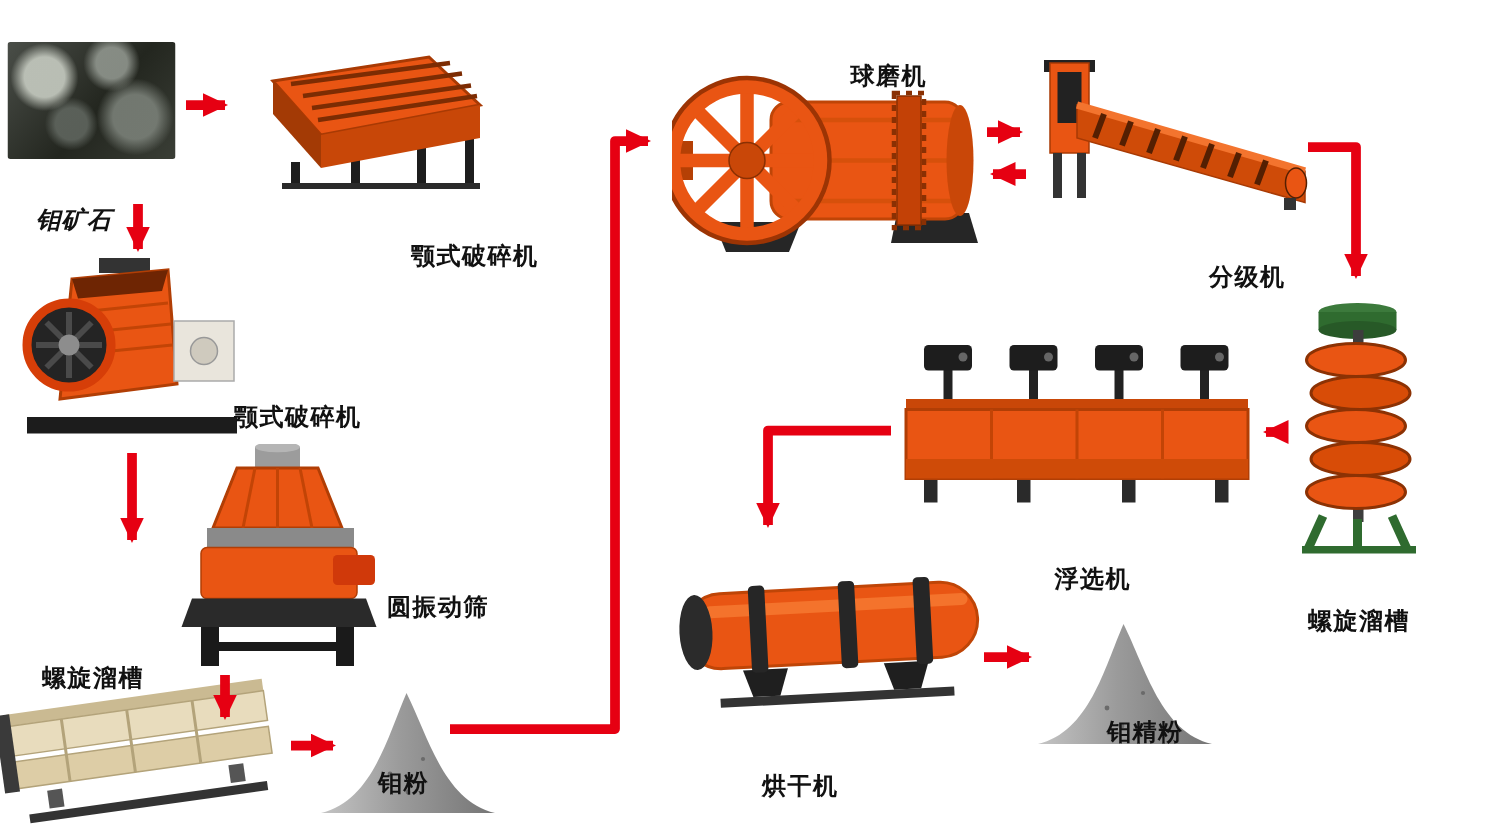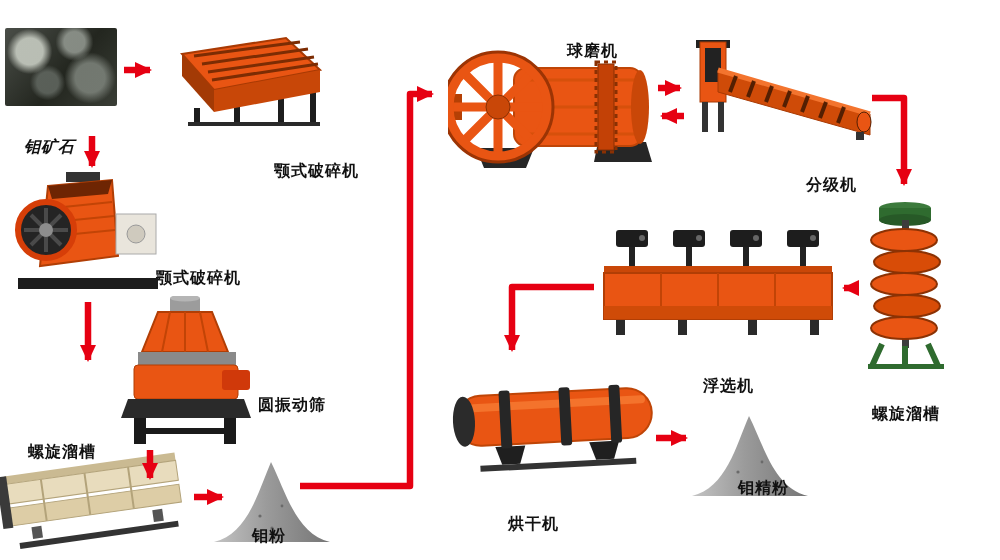--- a/index.html
+++ b/index.html
@@ -35,21 +35,21 @@
   #n-chute{left:860px;top:198px;}
   #n-flotation{left:598px;top:228px;}
   #n-dryer{left:442px;top:364px;}
   #n-conc{left:690px;top:410px;}
 
   #l-ore{left:24px;top:110px;font-style:italic;}
   #l-feeder{left:274px;top:134px;}
   #l-jaw{left:156px;top:241px;}
   #l-cone{left:258px;top:368px;}
   #l-screen{left:28px;top:415px;}
-  #l-powder{left:252px;top:499px;}
+  #l-powder{left:252px;top:485px;}
   #l-ballmill{left:567px;top:14px;}
   #l-classifier{left:806px;top:148px;}
   #l-chute{left:872px;top:377px;}
   #l-flotation{left:703px;top:349px;font-family:Liberation Mono, monospace;}
   #l-dryer{left:508px;top:487px;}
   #l-conc{left:738px;top:451px;}
 </style>
 </head>
 <body>
 

